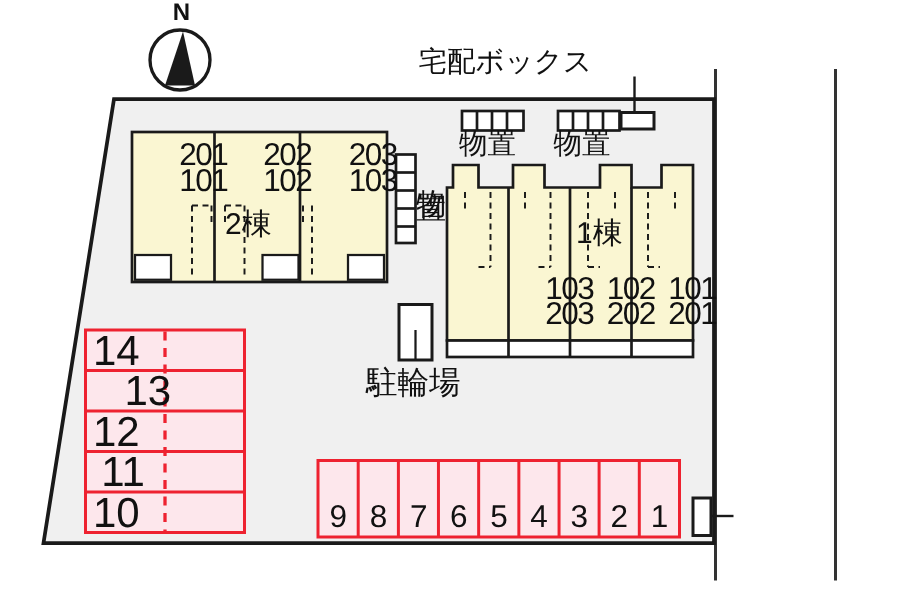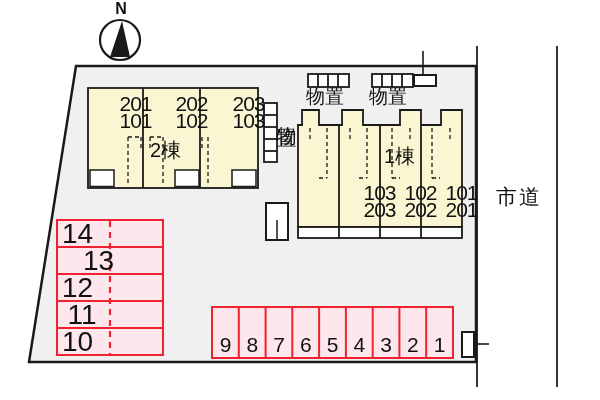--- a/index.html
+++ b/index.html
@@ -134,28 +134,29 @@
     </g>
 
     <g>
       <rect x="462" y="332" width="12" height="25" fill="#ffffff" stroke="#1a1a1a" stroke-width="2"></rect>
       <line x1="474" y1="344" x2="489" y2="344" stroke="#1a1a1a" stroke-width="1.6"></line>
     </g>
   </svg>
 
   <div class="lbl north">N</div>
 
+  <div class="lbl lbl-19" style="left:279px;top:32px;">宅配ボックス</div>
   <div class="lbl lbl-19" style="left:306px;top:87px;">物置</div>
   <div class="lbl lbl-19" style="left:369px;top:87px;">物置</div>
   <div class="lbl v-label">物置</div>
 
   <div class="lbl lbl-20" style="left:150px;top:140px;">2棟</div>
   <div class="lbl lbl-20" style="left:384px;top:146px;">1棟</div>
 
-  <div class="lbl lbl-21 road-lbl">市道</div>
+  <div class="lbl lbl-21" style="left:244px;top:245px;">駐輪場</div>
 
 
   <div class="unit b2-unit" style="left:88px;">
     <div>201</div>
     <div>101</div>
   </div>
   <div class="unit b2-unit" style="left:144px;">
     <div>202</div>
     <div>102</div>
   </div>

